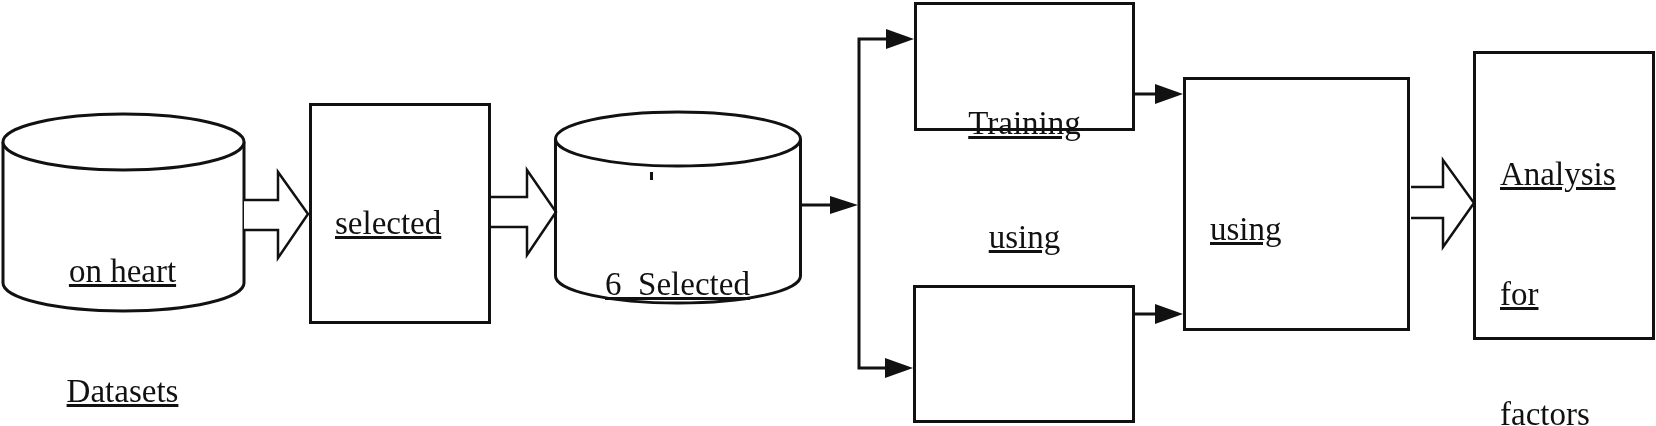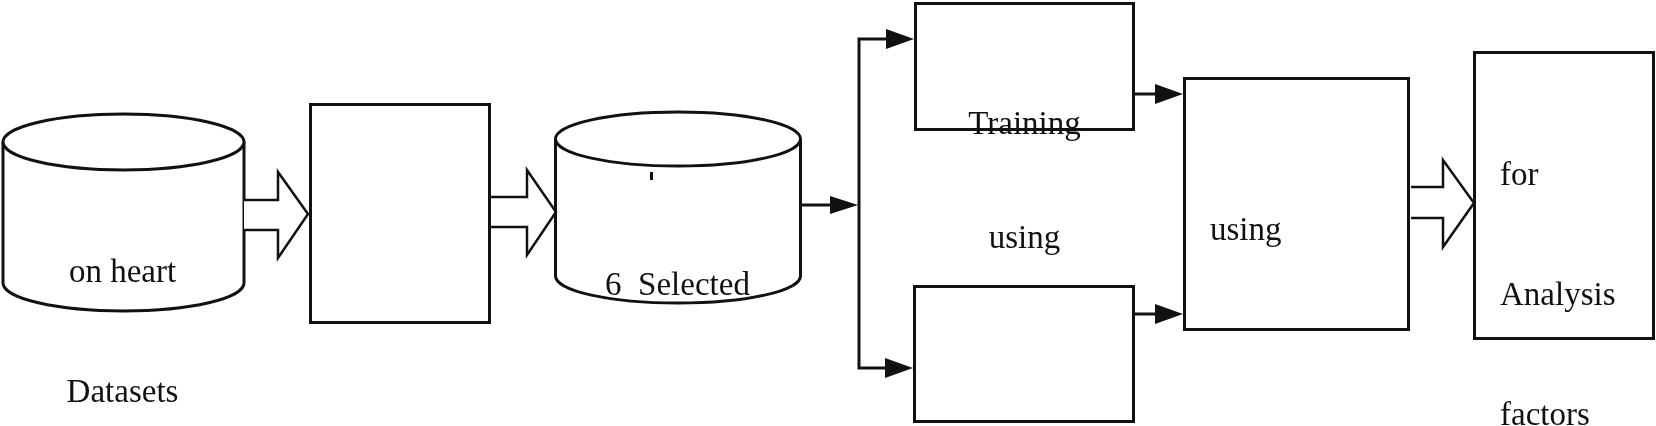--- a/index.html
+++ b/index.html
@@ -26,21 +26,21 @@
     background: #ffffff;
     box-sizing: border-box;
   }
   .label {
     position: absolute;
     font-size: 33px;
     line-height: 40px;
     white-space: pre-wrap;
     color: #111111;
   }
-  .label span { display: block; }
+  .label span { display: block; text-decoration: underline; }
   .center { text-align: center; }
   .features-lh { line-height: 43px; }
   .artifact-tick {
     position: absolute;
     left: 650px;
     top: 172px;
     width: 3px;
     height: 8px;
     background: #111111;
   }
@@ -84,20 +84,21 @@
   <div class="node-box" style="left:1183px; top:77px; width:227px; height:254px;"></div>
   <div class="node-box" style="left:1473px; top:51px; width:182px; height:289px;"></div>
 
   <div class="label center" style="left:2px; top:171px; width:241px;">
     <span>on heart</span>
     <span>Datasets</span>
     
   </div>
 
   <div class="label features-lh" style="left:335px; top:116px;">
+    <span>selected</span>
     
     
   </div>
 
   <div class="label center" style="left:555px; top:184px; width:245px;">
     <span>6  Selected</span>
   </div>
   <div class="artifact-tick"></div>
 
   <div class="label center" style="left:914px; top:28px; width:221px; line-height:38px;">
@@ -108,21 +109,21 @@
   <div class="label center" style="left:913px; top:340px; width:222px;">
     <span>Testing data</span>
   </div>
 
   <div class="label" style="left:1210px; top:129px;">
     <span>using</span>
     
   </div>
 
   <div class="label" style="left:1500px; top:74px;">
+    <span>Analysis</span>
     <span>for</span>
-    <span>Analysis</span>
     <span>factors</span>
     
     
     
   </div>
 
 </div>
 
 </body></html>

